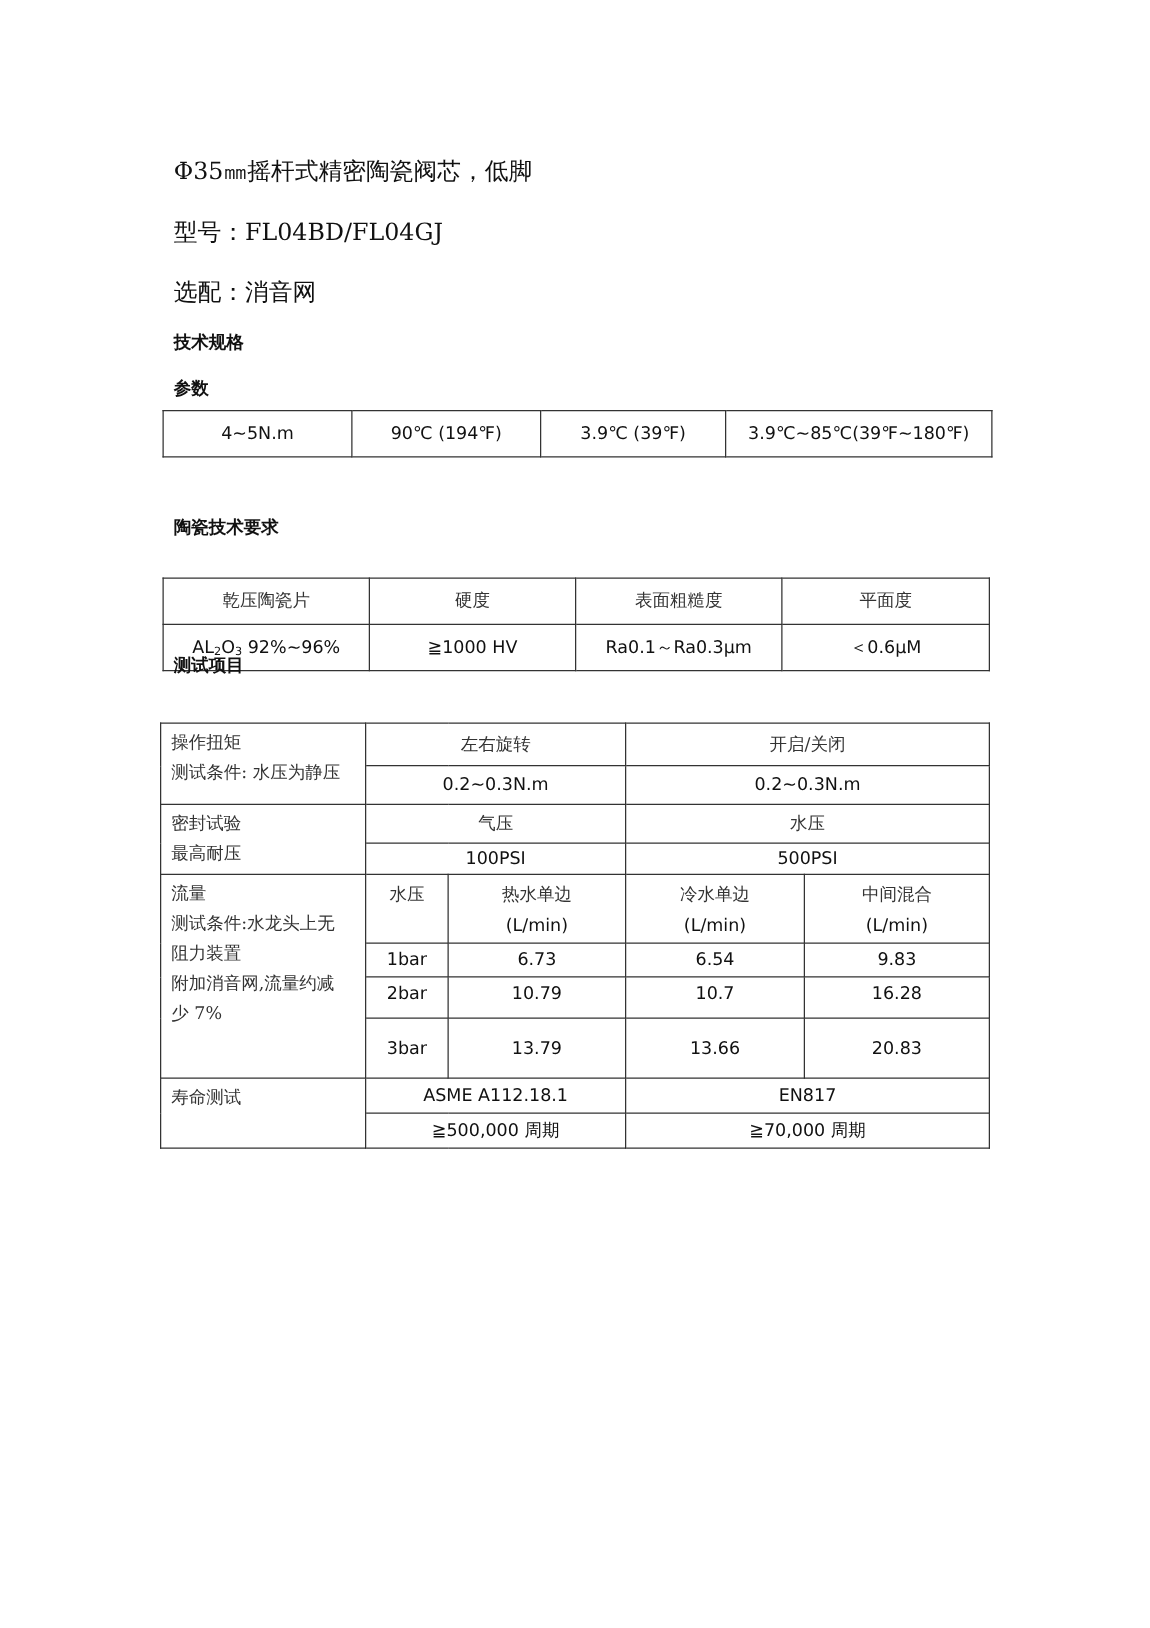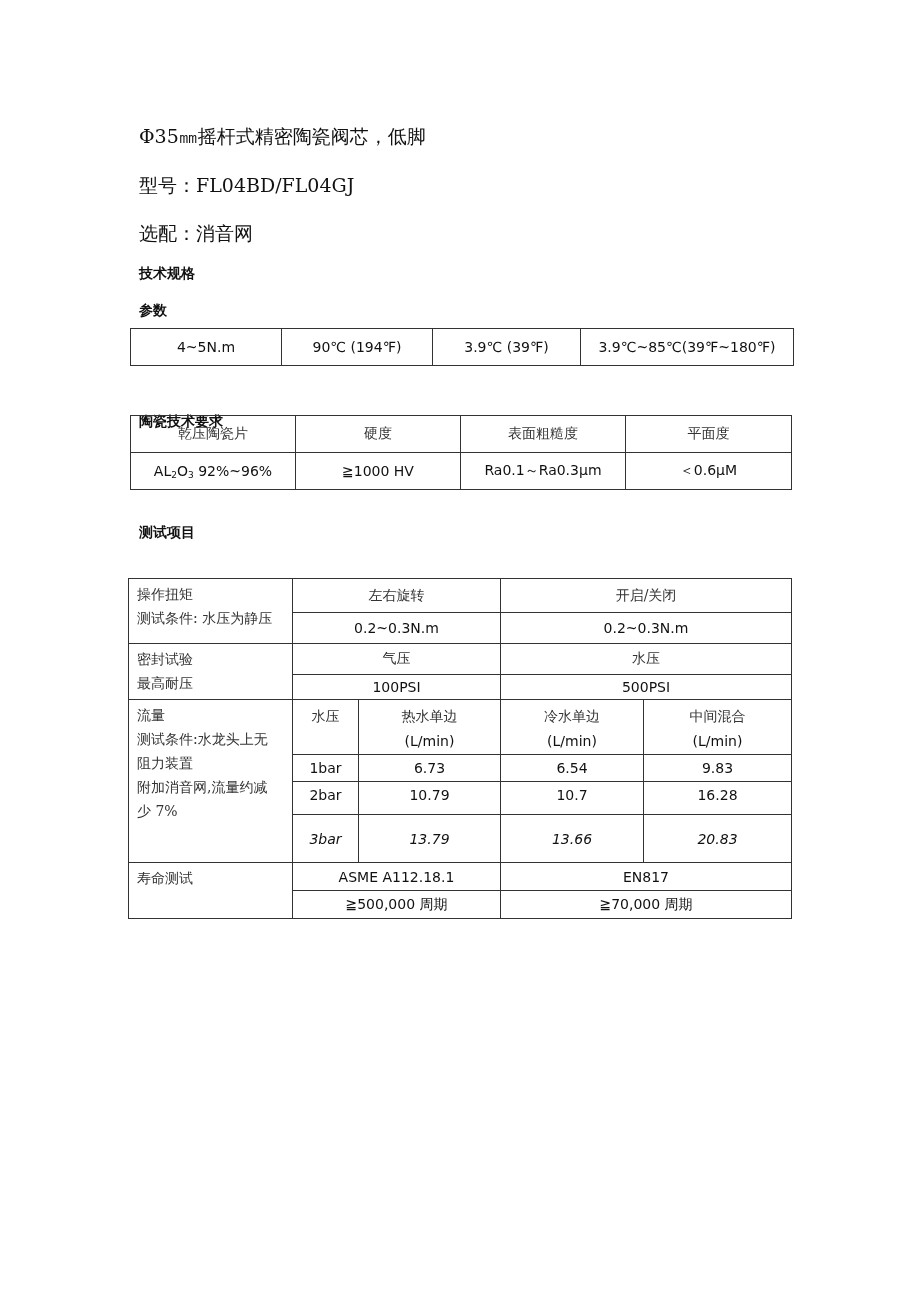--- a/index.html
+++ b/index.html
@@ -37,21 +37,21 @@
     <td class="val">4~5N.m</td>
     <td class="val">90℃ (194℉)</td>
     <td class="val">3.9℃ (39℉)</td>
     <td class="val">3.9℃~85℃(39℉~180℉)</td>
   </tr>
 </tbody>
   </table>
 
 <div class="h2" style="top:413px;">陶瓷技术要求</div>
 
-<table style="left:130px; top:415px; width:661px;">
+<table style="left:130px; top:462px; width:661px;">
   <colgroup>
       <col style="width:165px">
       <col style="width:165px">
       <col style="width:165px">
       <col style="width:166px">
     </colgroup>
   <tbody>
       <tr style="height:37px;">
     <td class="cjk">乾压陶瓷片</td>
     <td class="cjk">硬度</td>
@@ -134,21 +134,21 @@
     <td class="val">6.73</td>
     <td class="val">6.54</td>
     <td class="val">9.83</td>
   </tr>
   <tr style="height:33px;">
     <td class="val top" style="padding-top:5px;">2bar</td>
     <td class="val top" style="padding-top:5px;">10.79</td>
     <td class="val top" style="padding-top:5px;">10.7</td>
     <td class="val top" style="padding-top:5px;">16.28</td>
   </tr>
-  <tr style="height:48px;font-style:italic;">
+  <tr style="height:48px;">
     <td class="val">3bar</td>
     <td class="val">13.79</td>
     <td class="val">13.66</td>
     <td class="val">20.83</td>
   </tr>
 
   <tr style="height:28px;">
     <td rowspan="2" class="left">
       <span class="lbl-line">寿命测试</span>
     </td>

